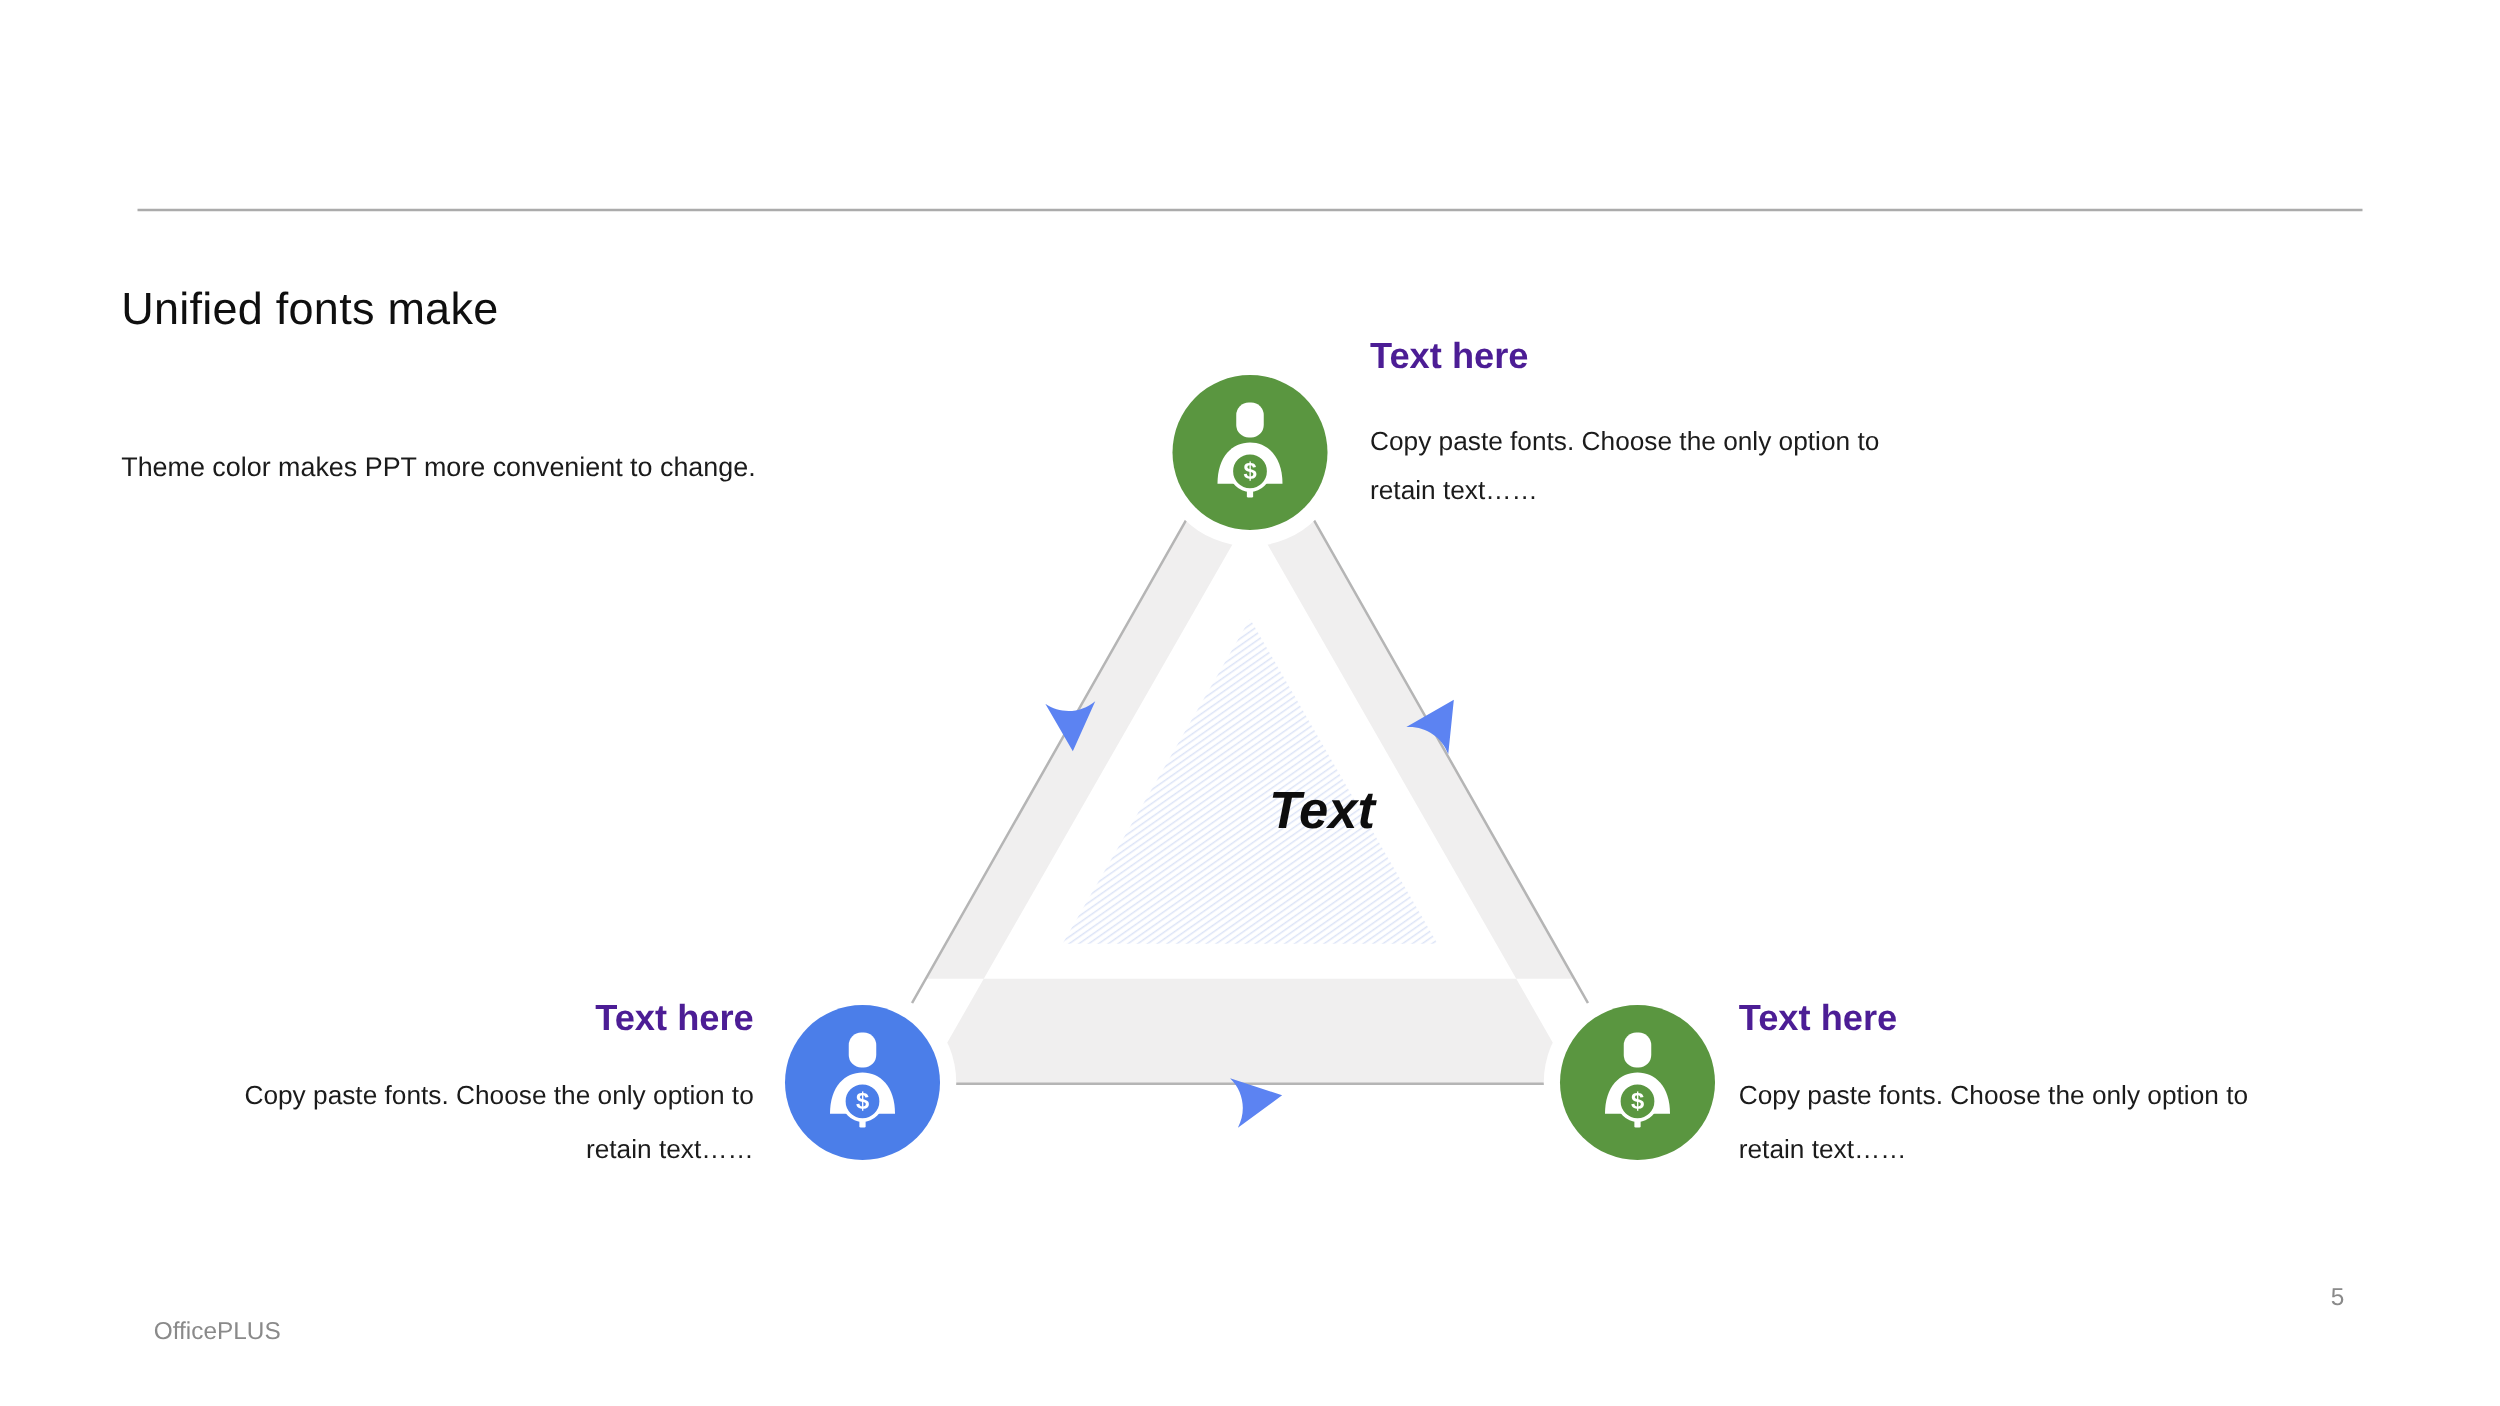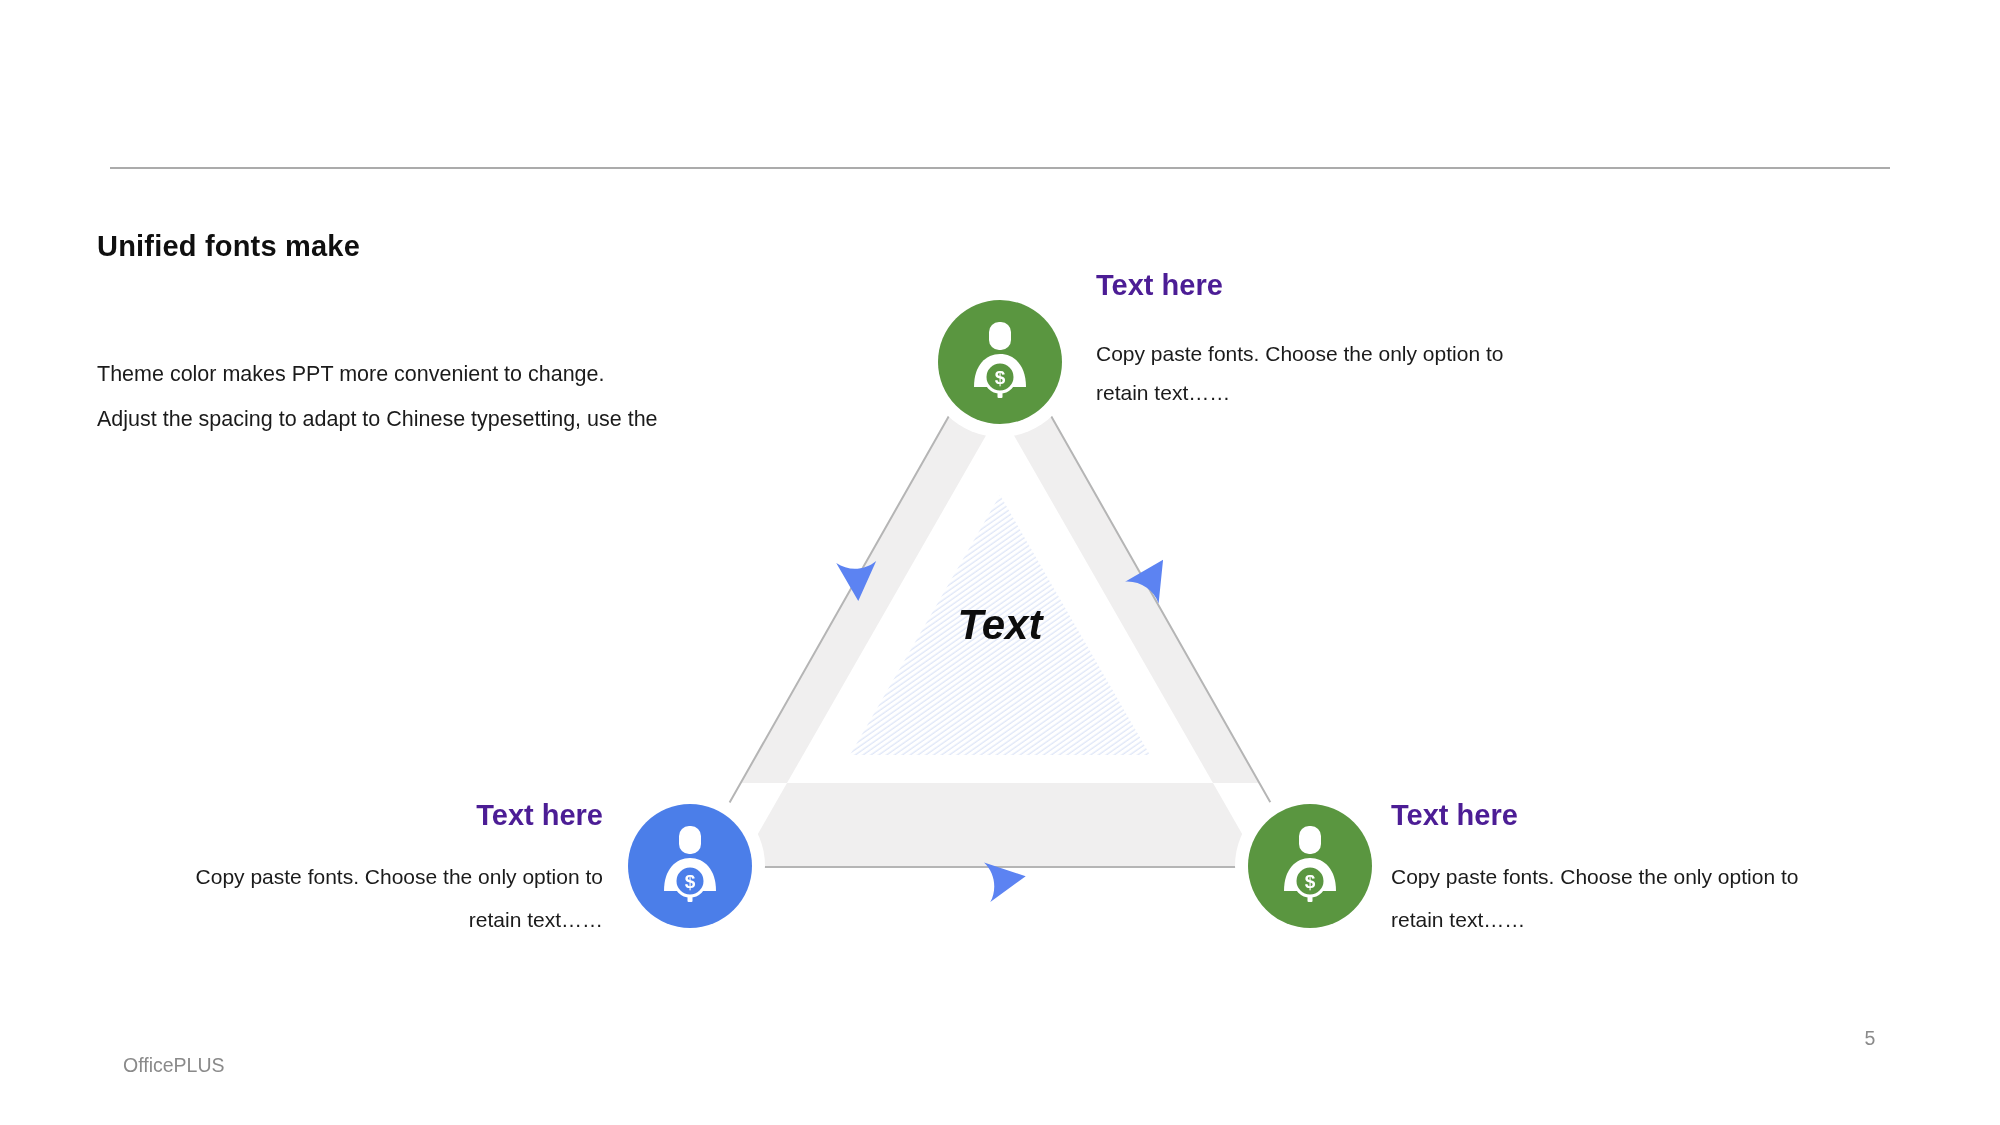--- a/index.html
+++ b/index.html
@@ -1,24 +1,24 @@
 <!DOCTYPE html>
 <html><head>
 <meta charset="utf-8">
 <style>
   html,body{margin:0;padding:0;background:#ffffff;}
   .slide{
     position:relative;width:2000px;height:1125px;background:#ffffff;overflow:hidden;
     font-family:"Liberation Sans", sans-serif;color:#111;
   }
   .divider{position:absolute;left:110px;top:167px;width:1780px;height:2px;background:#ababab;}
-  .title{position:absolute;left:97px;top:220px;font-size:29px;line-height:53px;font-weight:700;color:#0f0f0f;letter-spacing:0.2px;}
+  .title{position:absolute;left:97px;top:220px;font-size:36px;line-height:53px;font-weight:400;color:#0f0f0f;letter-spacing:0.2px;}
   .paragraph{position:absolute;left:97px;top:352px;font-size:21.5px;line-height:44.5px;color:#1b1b1b;}
   .diagram-svg{position:absolute;left:0;top:0;}
-  .center-label{position:absolute;left:900px;top:601px;width:200px;text-align:center;
+  .center-label{position:absolute;left:900px;top:624px;width:200px;text-align:right;
     font-size:42px;font-weight:700;font-style:italic;color:#0d0d0d;}
   .item{position:absolute;}
   .item .heading{font-size:29px;line-height:34px;font-weight:700;color:#4c1d95;}
   .item .body{font-size:21px;color:#1b1b1b;}
   .item-top{left:1096px;top:268px;width:560px;text-align:left;}
   .item-top .body{margin-top:32px;line-height:39px;}
   .item-left{left:103px;top:798px;width:500px;text-align:right;}
   .item-right{left:1391px;top:798px;width:580px;text-align:left;}
   .item-left .body,.item-right .body{margin-top:23px;line-height:43px;}
   .footer-brand{position:absolute;left:123px;top:1054px;font-size:19.5px;color:#8a8a8a;}
@@ -31,21 +31,20 @@
 <div class="slide">
 
   <div class="divider"></div>
 
   <div class="title">
     <div>Unified fonts make</div>
   </div>
 
   <div class="paragraph">
     <div>Theme color makes PPT more convenient to change.</div>
-    <div>Adjust the spacing to adapt to Chinese typesetting, use the</div>
   </div>
 
   <svg class="diagram-svg" width="2000" height="1125" viewBox="0 0 2000 1125">
     <defs>
       <pattern id="hatch" width="4.5" height="4.5" patternUnits="userSpaceOnUse" patternTransform="rotate(55)">
         <line x1="2" y1="0" x2="2" y2="4.5" stroke-width="1.2" stroke="#DCE4F7"></line>
       </pattern>
     </defs>
 
     <polygon points="1000,495 850,755 1150,755" fill="url(#hatch)"></polygon>

